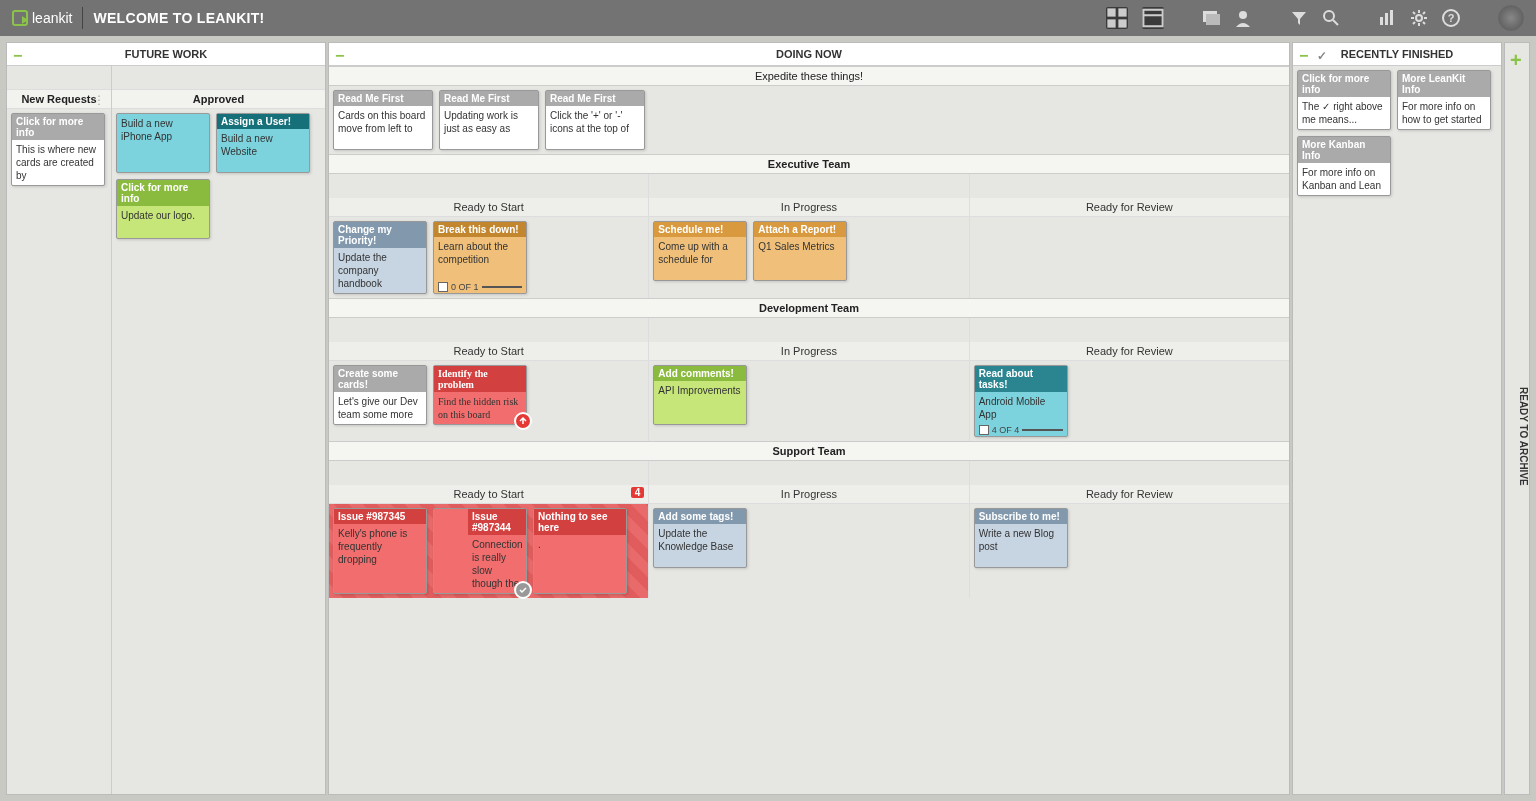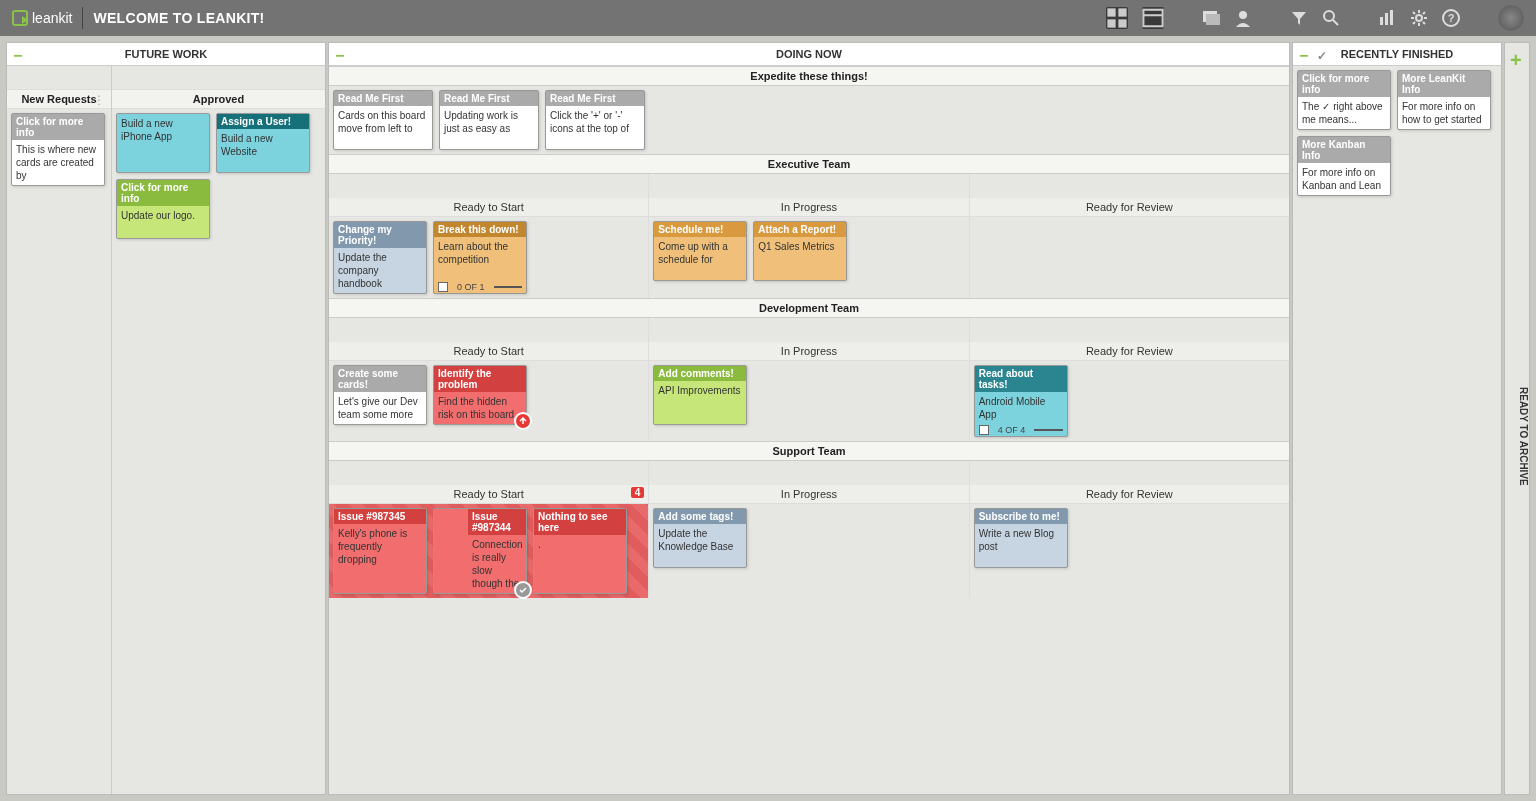--- a/index.html
+++ b/index.html
@@ -42,21 +42,21 @@
 .card .ch { padding: 2px 4px; font-weight: bold; color: #fff; font-size: 10px; }
 .card .cb { padding: 3px 4px; flex:1; line-height: 1.3; }
 .card.gray .ch { background: #aaa; }
 .card.teal { background: #7cd3dd; } .card.teal .ch { background: #2a8591; }
 .card.tealdark .ch { background: #15707a; } .card.tealdark { background: #7cd3dd; }
 .card.lime { background: #c6e67a; } .card.lime .ch { background: #8abb3e; }
 .card.steel { background: #c7d5e2; } .card.steel .ch { background: #8299ad; }
 .card.orange { background: #f0c07a; } .card.orange .ch { background: #c1862e; }
 .card.orangelt { background: #f0c07a; } .card.orangelt .ch { background: #d99a3f; }
 .card.red { background: #f26d6d; } .card.red .ch { background: #d34040; } 
-.card .sub { font-size: 9px; color:#444; padding: 1px 4px; display:flex; align-items:center; gap:9px; }
+.card .sub { font-size: 9px; color:#444; padding: 1px 4px; display:flex; align-items:center; gap:3px; }
 .card .sub .line { flex:1; height:2px; background:#555; }
 .card .chk { display:inline-block; width:10px; height:10px; border:1px solid #666; background:#fff; }
 
 .redzone { background: repeating-linear-gradient(45deg,#e96a6a,#e96a6a 10px,#e15d5d 10px,#e15d5d 20px); }
 .whitecard { background:#fff !important; }
 
 .future .subcols { display:flex; flex:1; }
 .future .subcols > div:first-child { width: 105px; border-right:1px solid #ccc; }
 .future .subcols > div:last-child { flex:1; }
 
@@ -188,21 +188,21 @@
       </div>
     </div>
   </div>
 
   <div class="maincol doing">
     <div class="colheader">
       <span class="minus">−</span>
       <span>DOING NOW</span>
     </div>
     <div class="doing-scroll">
-      <div class="lanehdr" style="font-weight:bold">Expedite these things!</div>
+      <div class="lanehdr" style="font-weight:normal">Expedite these things!</div>
       <div class="cardzone" id="expedite" style="flex-wrap:nowrap">
           <div class="card gray whitecard" style="width: 100px;">
             <div class="ch">Read Me First</div>
             <div class="cb">Cards on this board move from left to</div>
           </div>
           <div class="card gray whitecard" style="width: 100px;">
             <div class="ch">Read Me First</div>
             <div class="cb">Updating work is just as easy as</div>
           </div>
           <div class="card gray whitecard" style="width: 100px;">
@@ -251,21 +251,21 @@
           </div>
           <div class="lanehdr">Development Team</div>
           <div class="lane3">
             <div>
               <div class="lanelbl">Ready to Start</div>
               <div class="cardzone">
                 <div class="card gray whitecard">
                   <div class="ch">Create some cards!</div>
                   <div class="cb">Let's give our Dev team some more</div>
                 </div>
-                <div class="card red" style="position: relative;">
+                <div class="card red" style="position: relative; font-family: Liberation Serif, serif;">
                   <div class="ch">Identify the problem</div>
                   <div class="cb">Find the hidden risk on this board</div>
                   <div class="circleicon" style="right: -6px; bottom: -6px;">
                     <svg viewBox="0 0 10 10">
                       <path d="M5 2 L5 8 M2 5 L5 2 L8 5" stroke="#fff" fill="none" stroke-width="1.5"></path>
                     </svg>
                   </div>
                 </div>
               </div>
             </div>

